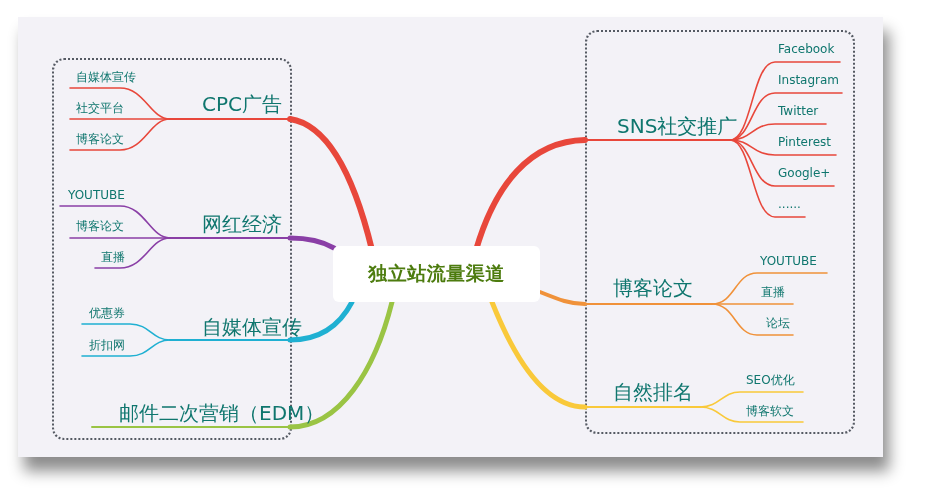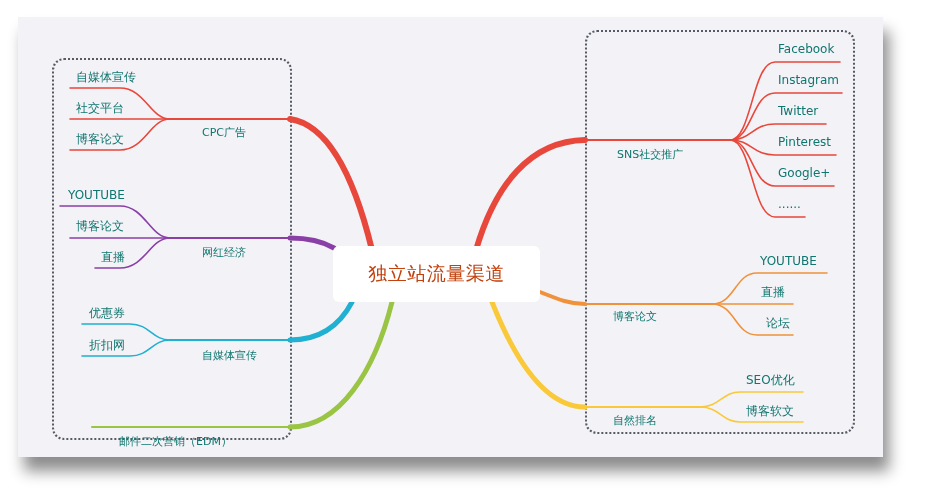--- a/index.html
+++ b/index.html
@@ -1,23 +1,23 @@
 <!DOCTYPE html>
 <html><head>
 <meta charset="utf-8">
 <style>
   html,body{margin:0;padding:0;}
   body{width:928px;height:500px;background:#ffffff;position:relative;overflow:hidden;font-family:"DejaVu Sans","Liberation Sans",sans-serif;}
   .card{position:absolute;left:18px;top:17px;width:865px;height:440px;background:#f3f2f7;box-shadow:6px 14px 14px rgba(0,0,0,0.45);}
   svg.canvas{position:absolute;left:0;top:0;width:928px;height:500px;}
   .lbl{position:absolute;color:#0f766e;white-space:nowrap;line-height:1;}
   .leaf{font-size:12px;}
-  .branch{font-size:11px;margin-top:33px;}
+  .branch{font-size:20px;}
   .center{position:absolute;left:333px;top:246px;width:207px;height:56px;background:#ffffff;border-radius:6px;display:flex;align-items:center;justify-content:center;}
-  .center span{font-size:19px;font-weight:normal;color:#c2410c;letter-spacing:0.5px;}
+  .center span{font-size:19px;font-weight:bold;color:#4d7c0f;letter-spacing:0.5px;}
   .dotbox{position:absolute;border:2px dotted #555a63;border-radius:12px;box-sizing:border-box;}
 </style>
 </head>
 <body>
 
 <div class="card"></div>
 
 <div class="dotbox" style="left:52px;top:58px;width:240px;height:382px;"></div>
 <div class="dotbox" style="left:585px;top:30px;width:270px;height:404px;"></div>
 

